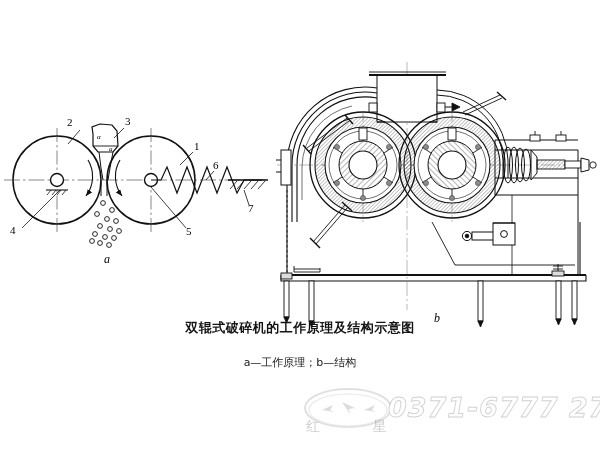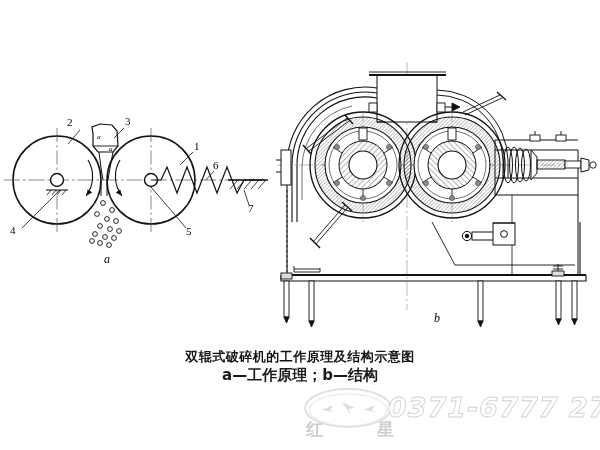--- a/index.html
+++ b/index.html
@@ -11,37 +11,38 @@
     color:#000;
     overflow:hidden;
     position:relative;
   }
   #figure-root{position:relative;width:600px;height:450px;}
   svg{display:block;}
   .fig-svg{position:absolute;left:0;top:0;width:600px;height:450px;}
 
   .caption-block{
     position:absolute;
-    left:0; top:347px;
+    left:0; top:318px;
     width:600px;
     text-align:center;
     font-family:"DejaVu Sans", sans-serif;
   }
   .cap-title{
     font-size:13px;
     font-weight:bold;
     letter-spacing:0.5px;
     line-height:19px;
     color:#141414;
   }
   .cap-sub{
-    font-size:15px;
-    font-weight:bold;
+    font-size:11px;
+    font-weight:normal;
     line-height:19px;
     color:#1a1a1a;
+    margin-top:16px;
   }
   .cap-items{
     font-size:11.5px;
     font-weight:bold;
     line-height:19px;
     color:#1a1a1a;
     white-space:nowrap;
   }
   .cap-items .faded-1{color:#6d6d6d;}
   .cap-items .faded-2{color:#8e8e8e;}
@@ -70,21 +71,21 @@
   .wm-logo{
     position:absolute;
     left:0px; top:0px;
     width:96px;height:56px;
     opacity:0.30;
   }
   .wm-cn{
     position:absolute;
     left:6px; top:32px;
     font-family:"DejaVu Sans", sans-serif;
-    font-size:17px;font-weight:bold;
+    font-size:14px;font-weight:normal;
     color:rgba(130,130,130,0.40);
     letter-spacing:24px;
   }
 
   .lbl{font-family:"Liberation Serif", serif;font-size:11px;fill:#000;}
   .lbl-it{font-family:"Liberation Serif", serif;font-size:12px;font-style:italic;fill:#000;}
   .lbl-sm{font-family:"Liberation Serif", serif;font-size:7px;font-style:italic;fill:#000;}
 </style>
 </head>
 <body>

